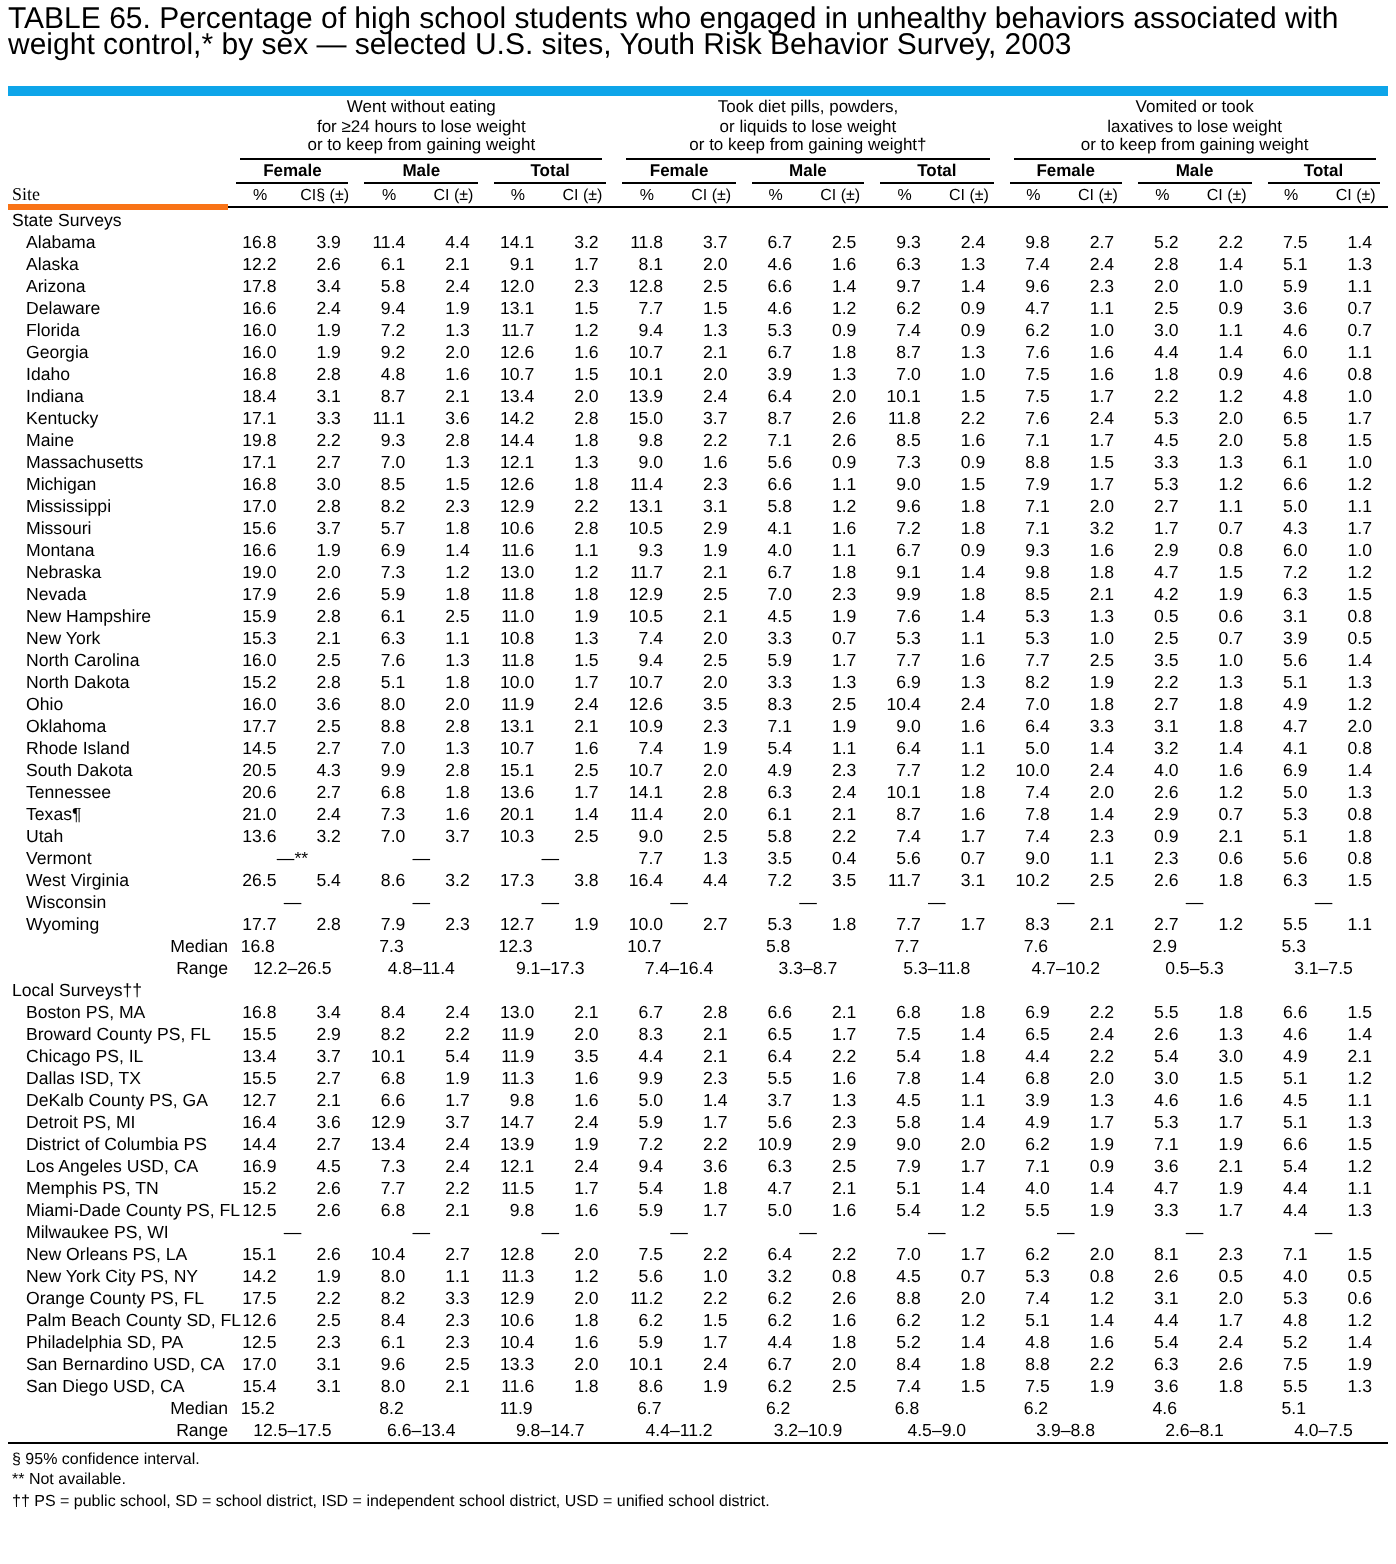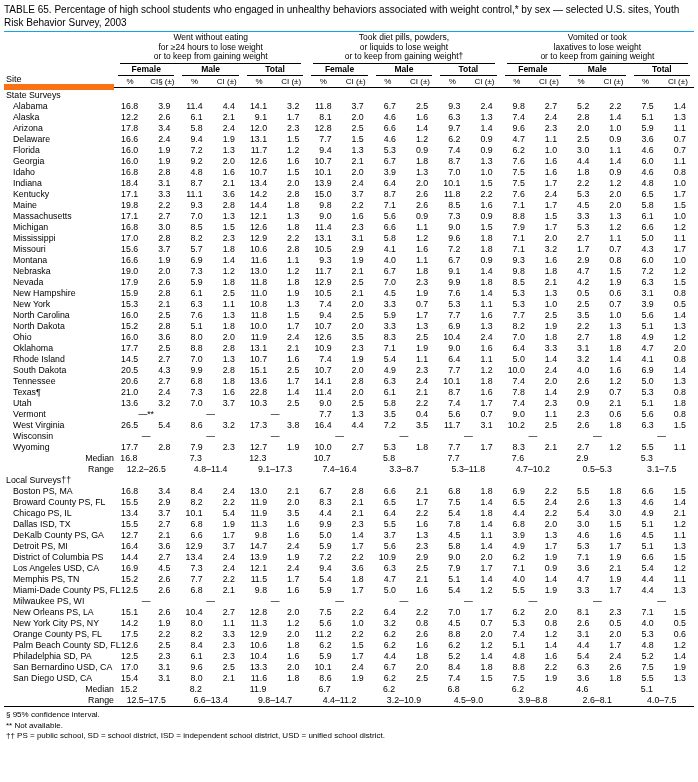--- a/index.html
+++ b/index.html
@@ -1,29 +1,29 @@
 <!DOCTYPE html>
 <html><head>
 <meta charset="utf-8">
 <style>
   * { box-sizing: border-box; }
   html, body { margin: 0; padding: 0; background: #ffffff; color: #000000; }
   body { width: 698px; height: 782px; overflow: hidden; font-family: "Liberation Sans", sans-serif; }
   .page { padding: 4px 4px 0 4px; }
-  .title { font-size: 10px; line-height: 12.5px; padding-bottom: 2px; border-bottom: 1px solid #0ea5e9; }
+  .title { font-size: 15px; line-height: 12.5px; padding-bottom: 14px; border-bottom: 5px solid #0ea5e9; }
   table { border-collapse: collapse; table-layout: fixed; width: 100%; }
   th, td { padding: 0; font-weight: normal; }
   col.c-site { width: 110px; }
   thead th { vertical-align: bottom; }
   .grp { padding: 1px 6px 0 6px; }
   .grp-label { font-size: 8.5px; line-height: 9.5px; text-align: center; white-space: pre-line; border-bottom: 1px solid #000; padding-bottom: 1px; }
   .sex { padding: 0 4px; font-weight: bold; }
   .sex-label { text-align: center; border-bottom: 1px solid #000; line-height: 11px; font-size: 8.5px; }
   .m { text-align: center; line-height: 11px; font-size: 8px; white-space: nowrap; border-bottom: 1px solid #000; }
-  .site-h { text-align: left; font-size: 9px; padding-left: 2px; border-bottom: 6px solid #f97316; vertical-align: bottom; }
+  .site-h { text-align: left; font-size: 9px; padding-left: 2px; border-bottom: 3px solid #f97316; vertical-align: bottom; font-family: Liberation Serif, serif; }
   tbody td { font-size: 8.8px; line-height: 11px; white-space: nowrap; }
   td.site { text-align: left; padding-left: 9px; overflow: visible; }
   td.num { text-align: right; padding-right: 8px; }
   td.dash { text-align: center; }
   td.median { text-align: right; padding-right: 41px; }
   td.range { text-align: center; }
   td.section-label { text-align: left; padding-left: 2px; }
   td.stat { text-align: right; padding-left: 2px; }
   tbody tr:last-child td { border-bottom: 1px solid #000; }
   .footnotes { font-size: 8px; line-height: 10.5px; padding: 3px 2px 0 2px; }
@@ -657,21 +657,21 @@
           <td class="num">1.2</td>
           <td class="num">5.0</td>
           <td class="num">1.3</td>
         </tr>
         <tr>
           <td class="site">Texas¶</td>
           <td class="num">21.0</td>
           <td class="num">2.4</td>
           <td class="num">7.3</td>
           <td class="num">1.6</td>
-          <td class="num">22.8</td>
+          <td class="num">20.1</td>
           <td class="num">1.4</td>
           <td class="num">11.4</td>
           <td class="num">2.0</td>
           <td class="num">6.1</td>
           <td class="num">2.1</td>
           <td class="num">8.7</td>
           <td class="num">1.6</td>
           <td class="num">7.8</td>
           <td class="num">1.4</td>
           <td class="num">2.9</td>

